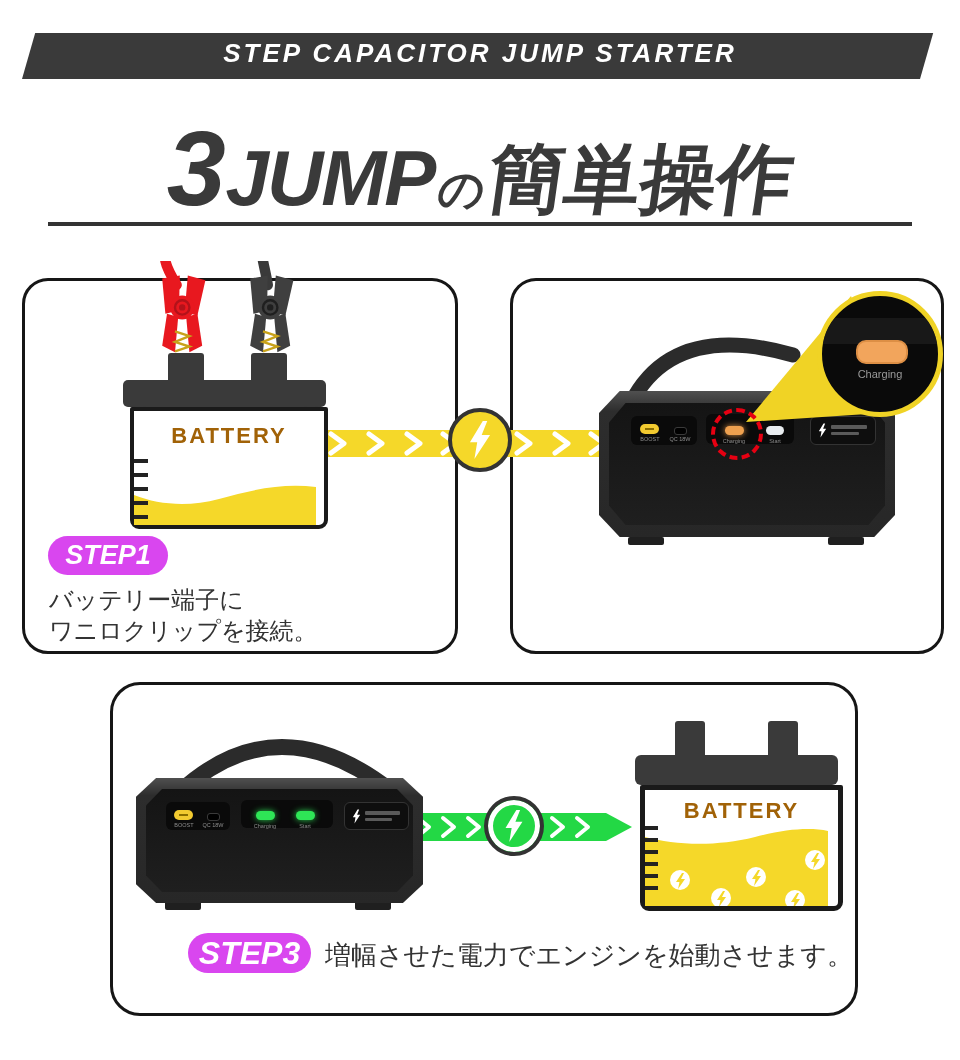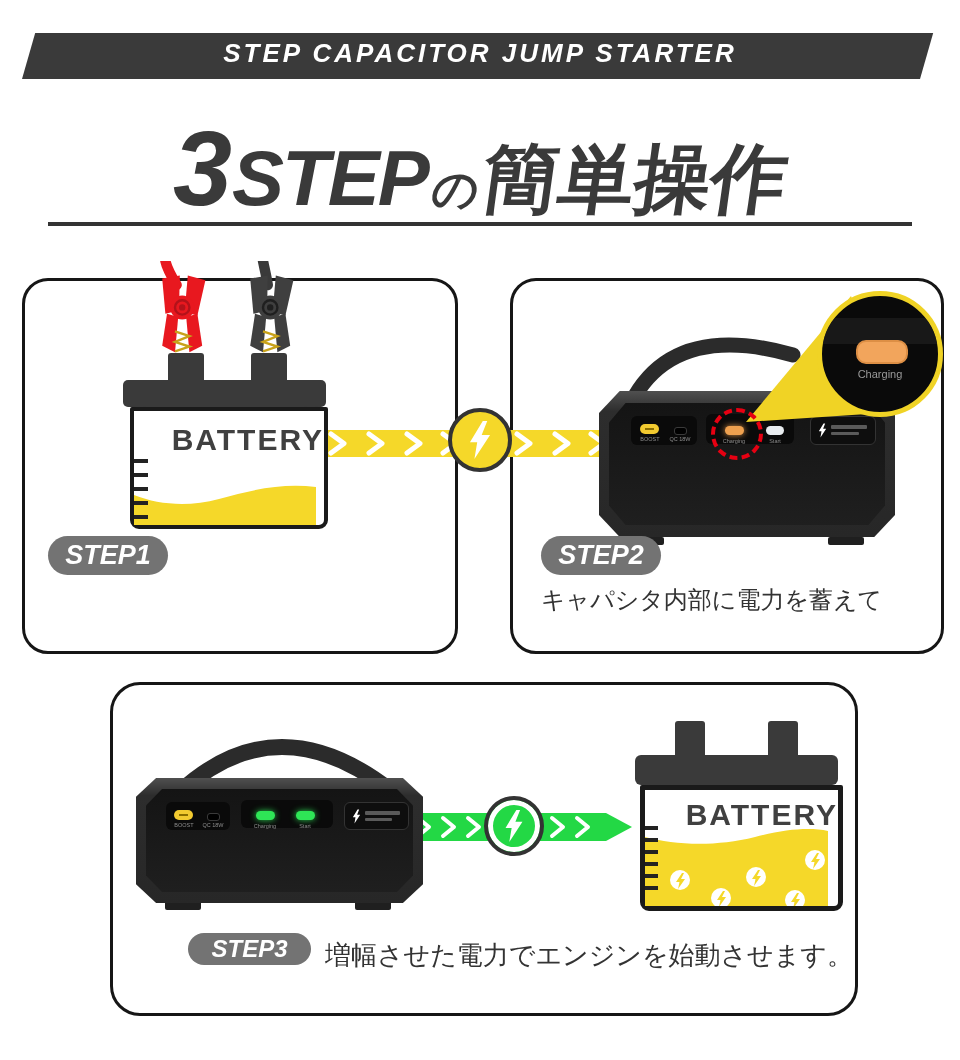--- a/index.html
+++ b/index.html
@@ -23,36 +23,36 @@
   .bigrest{display:inline-block;font-size:76px;font-weight:900;transform:skewX(-8deg);}
   .underline{left:48px;top:222px;width:864px;height:4px;background:#333;}
 
   
   .box{border:3px solid #161616;border-radius:26px;background:#fff;}
   #box1{left:22px;top:278px;width:430px;height:370px;}
   #box2{left:510px;top:278px;width:428px;height:370px;}
   #box3{left:110px;top:682px;width:742px;height:328px;border-radius:30px;}
 
   
-  .badge{background:#737373;border-radius:22px;color:#fff;font-style:italic;font-weight:bold;
+  .badge{background:#d946ef;border-radius:22px;color:#fff;font-style:italic;font-weight:bold;
          font-size:27px;display:flex;align-items:center;justify-content:center;z-index:6;}
   .desc{color:#333;font-size:24px;line-height:31px;z-index:6;}
 
   
   .band{z-index:2;}
   .boltcircle{border-radius:50%;z-index:4;display:flex;align-items:center;justify-content:center;}
   #circle1{left:448px;top:408px;width:56px;height:56px;background:#f5d829;border:4px solid #333;}
   #circle2{left:484px;top:796px;width:52px;height:52px;background:#23d845;border:4px solid #333;
            box-shadow:inset 0 0 0 5px #fff;}
 
   
   .bat-cap{background:#3a3a3a;border-radius:5px;z-index:3;}
   .bat-body{background:#fff;border:4px solid #1a1a1a;border-radius:2px 2px 9px 9px;z-index:3;}
-  .bat-label{position:absolute;width:100%;text-align:right;color:#404040;font-weight:bold;
-             font-size:30px;letter-spacing:2px;}
+  .bat-label{position:absolute;width:100%;text-align:center;color:#a16207;font-weight:bold;
+             font-size:22px;letter-spacing:2px;}
   .tick{position:absolute;background:#222;height:4px;}
   .terminal{background:#3a3a3a;border-radius:3px;z-index:3;}
 
   
   .dev-body{background:linear-gradient(#505050,#2d2d2d 14%,#272727);z-index:3;
             clip-path:polygon(7% 0%,93% 0%,100% 15%,100% 85%,93% 100%,7% 100%,0% 85%,0% 15%);}
   .dev-face{position:absolute;background:linear-gradient(#141414,#1f1f1f);
             clip-path:polygon(6% 0%,94% 0%,100% 16%,100% 84%,94% 100%,6% 100%,0% 84%,0% 16%);}
   .dev-panel{position:absolute;background:#0a0a0a;border-radius:6px;}
   .dev-logo{position:absolute;background:#0e0e0e;border:1.5px solid #333;border-radius:6px;}
@@ -75,21 +75,21 @@
 </style>
 </head>
 <body>
 
 <div id="stage">
 
   <div class="abs banner-bg"></div>
   <div class="abs banner-text">STEP CAPACITOR JUMP STARTER</div>
 
   <div class="abs bigline">
-    <span class="big3">3</span><span class="bigstep">STEP</span><span class="bigno">の</span><span class="bigrest">簡単操作</span>
+    <span class="big3">3</span><span class="bigstep">JUMP</span><span class="bigno">の</span><span class="bigrest">簡単操作</span>
   </div>
   <div class="abs underline"></div>
 
   <svg class="abs band" style="left:313px;top:430px;" width="297" height="27" viewBox="0 0 297 27">
     <rect x="0" y="0" width="297" height="27" fill="#f5d829"></rect>
     <g stroke="#fff" stroke-width="5" fill="none" stroke-linecap="round" stroke-linejoin="round">
       <path d="M18 4 L31 13.5 L18 23"></path>
         <path d="M56 4 L69 13.5 L56 23"></path>
       <path d="M94 4 L107 13.5 L94 23"></path>
         <path d="M130 4 L143 13.5 L130 23"></path>
@@ -161,20 +161,22 @@
       <polyline points="40,88 58,94 40,101 58,107 40,113" stroke="#c8a21a" stroke-width="3" fill="none"></polyline>
       <circle cx="49" cy="58" r="15" fill="#3f3f3f"></circle>
       <circle cx="49" cy="58" r="9" fill="none" stroke="#1f1f1f" stroke-width="3"></circle>
       <circle cx="49" cy="58" r="4" fill="#1f1f1f"></circle>
     </svg>
 
     <div class="abs badge" style="left:23px;top:255px;width:120px;height:39px;">
       <span>STEP1</span>
     </div>
     <div class="abs desc" style="left:24px;top:303px;">
+      <div>バッテリー端子に</div>
+      <div>ワニロクリップを接続。</div>
     </div>
   </div>
 
   <div class="abs box" id="box2">
 
     <svg class="abs strap" style="left:0;top:0;" width="428" height="370" viewBox="0 0 428 370">
       <path d="M118 122 Q160 40 280 74" stroke="#2b2b2b" stroke-width="15" fill="none" stroke-linecap="round"></path>
     </svg>
 
     <div class="abs dev-body" style="left:86px;top:110px;width:296px;height:146px;">
@@ -205,25 +207,21 @@
       <polygon points="233,141 338,15 384,131" fill="#f0d325"></polygon>
     </svg>
 
     <div class="abs" id="bubble">
       <div class="stripe"></div>
       <div class="pill"></div>
       <div class="blabel">Charging</div>
     </div>
     <div class="abs" id="dashed"></div>
 
-    <div class="abs badge" style="left:28px;top:255px;width:120px;height:39px;">
-      <span>STEP2</span>
-    </div>
     <div class="abs desc" style="left:28px;top:303px;">
-      <div>キャパシタ内部に電力を蓄えて</div>
     </div>
   </div>
 
   <div class="abs box" id="box3">
 
     <svg class="abs strap" style="left:0;top:0;" width="742" height="328" viewBox="0 0 742 328">
       <path d="M68 106 Q165 18 278 106" stroke="#2b2b2b" stroke-width="16" fill="none" stroke-linecap="round"></path>
     </svg>
 
     <div class="abs dev-body" style="left:23px;top:93px;width:287px;height:125px;">
@@ -273,21 +271,21 @@
       </svg>
       <div class="bat-label" style="top:8px;">BATTERY</div>
       <div class="tick" style="left:0;top:36px;width:13px;"></div>
       <div class="tick" style="left:0;top:48px;width:13px;"></div>
       <div class="tick" style="left:0;top:60px;width:13px;"></div>
       <div class="tick" style="left:0;top:72px;width:13px;"></div>
       <div class="tick" style="left:0;top:84px;width:13px;"></div>
       <div class="tick" style="left:0;top:96px;width:13px;"></div>
     </div>
 
-    <div class="abs badge" style="left:75px;top:248px;width:123px;height:32px;font-size:24px;">
+    <div class="abs badge" style="left:75px;top:248px;width:123px;height:40px;font-size:32px;">
       <span>STEP3</span>
     </div>
     <div class="abs desc" style="left:212px;top:255px;font-size:26px;line-height:31px;">
       <div>増幅させた電力でエンジンを始動させます。</div>
     </div>
   </div>
 
 </div>
 
 </body></html>

